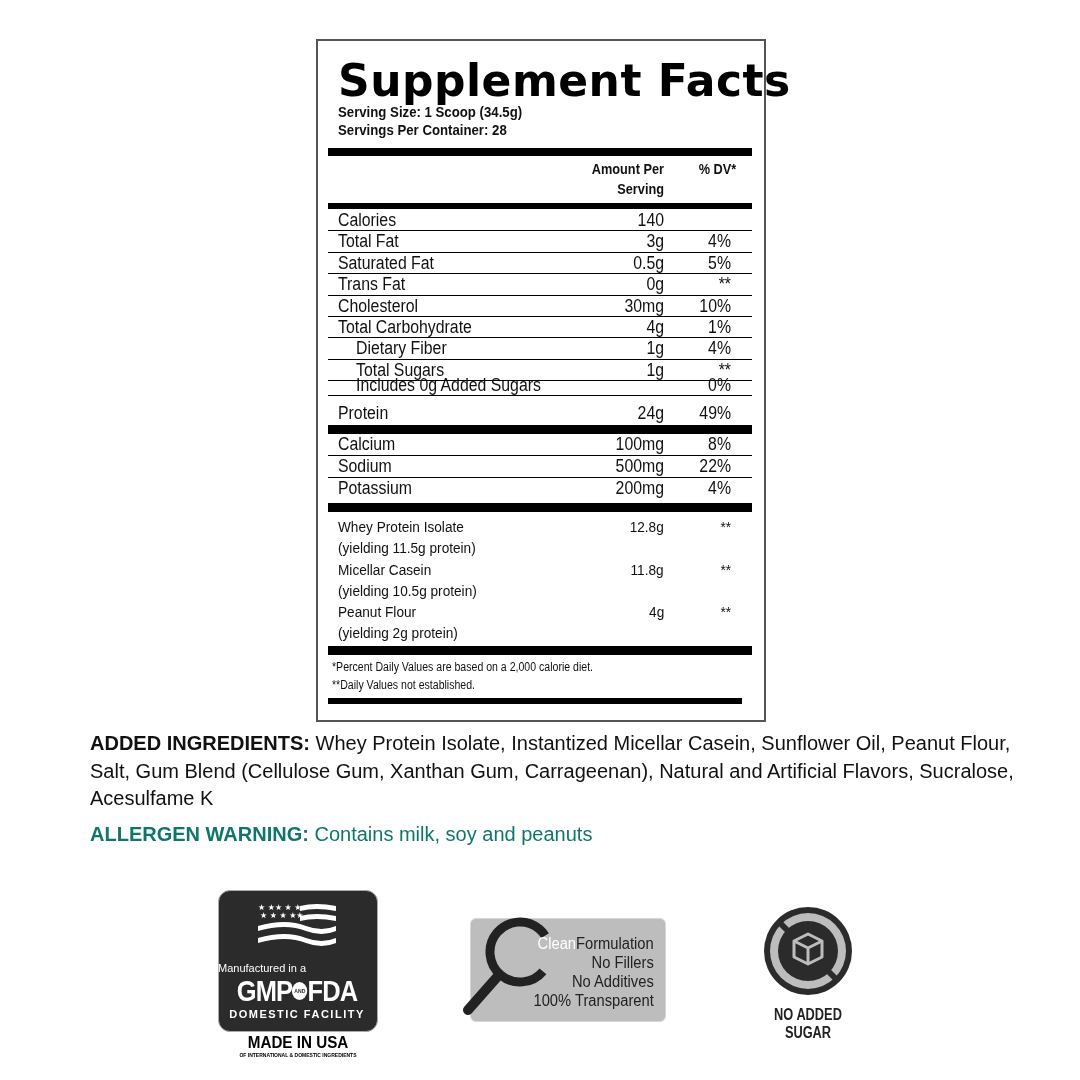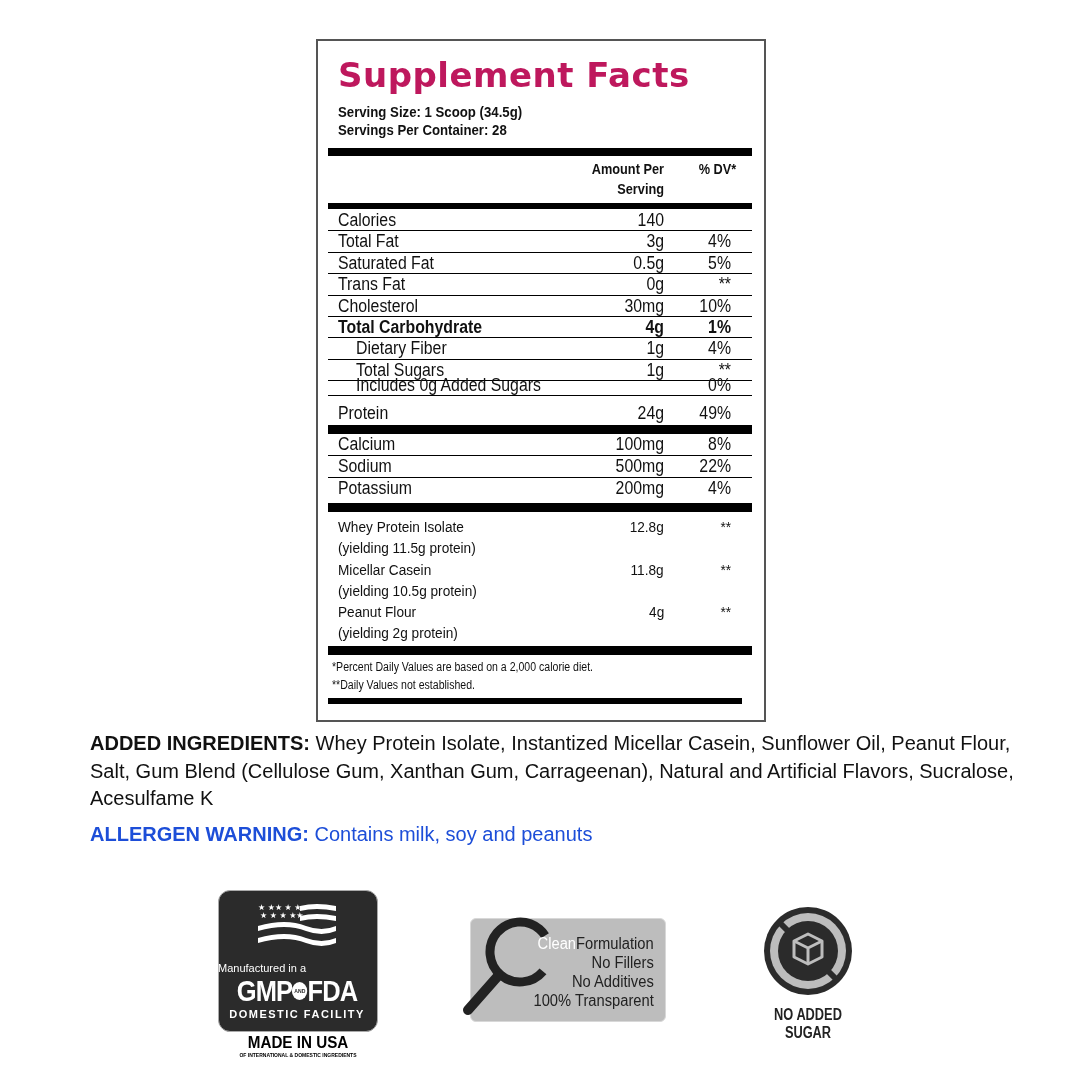--- a/index.html
+++ b/index.html
@@ -1,33 +1,33 @@
 <!DOCTYPE html>
 <html><head>
 <meta charset="utf-8">
 <style>
   html,body{margin:0;padding:0;background:#fff;}
   body{width:1080px;height:1080px;position:relative;overflow:hidden;font-family:"Liberation Sans",sans-serif;color:#111;}
   .label{position:absolute;left:316px;top:39px;width:446px;height:679px;border:2px solid #555;box-sizing:content-box;background:#fff;}
-  .title{position:absolute;left:20px;top:14px;font-family:"DejaVu Sans",sans-serif;font-weight:bold;font-size:34px;letter-spacing:0.5px;color:#be185d;white-space:nowrap;transform:scaleX(1.0);}
+  .title{position:absolute;left:20px;top:14px;font-family:"DejaVu Sans",sans-serif;font-weight:bold;font-size:44px;letter-spacing:0.5px;color:#000000;white-space:nowrap;transform:scaleX(1.0);}
   .serv{position:absolute;left:20px;font-family:"Liberation Sans Narrow","Liberation Sans",sans-serif;font-weight:bold;font-size:15px;color:#111;transform-origin:left;transform:scaleX(0.88);white-space:nowrap;}
   .bar{position:absolute;left:10px;width:424px;background:#000;}
   .hdr{position:absolute;font-weight:bold;font-size:15px;text-align:right;transform-origin:right;transform:scaleX(0.85);line-height:20px;white-space:nowrap;}
   .row{position:absolute;left:10px;width:424px;height:21.4px;border-bottom:1px solid #000;box-sizing:border-box;font-size:18px;}
   .row.nob{border-bottom:none;}
   .cell{position:absolute;top:1px;white-space:nowrap;transform:scaleX(0.88);line-height:19px;}
   .cn{left:10px;transform-origin:left;}
   .cn.ind{left:28px;}
   .ca{right:88px;transform-origin:right;text-align:right;}
   .cd{right:21px;transform-origin:right;text-align:right;}
   .ing{position:absolute;left:10px;width:424px;height:43px;font-size:15.5px;}
   .foot{position:absolute;left:14px;font-size:12px;transform-origin:left;transform:scaleX(0.88);white-space:nowrap;}
   .other{position:absolute;left:90px;width:930px;font-size:20px;line-height:27.5px;color:#111;}
   .other b{font-weight:bold;}
-  .allergen{position:absolute;left:90px;top:823px;font-size:20px;color:#1d4ed8;}
+  .allergen{position:absolute;left:90px;top:823px;font-size:20px;color:#0f766e;}
   .badge{position:absolute;}
 </style>
 </head>
 <body>
 
 <div class="label">
   <div class="title">Supplement Facts</div>
   <div class="serv" style="top:62px;">Serving Size: 1 Scoop (34.5g)</div>
   <div class="serv" style="top:80px;">Servings Per Container: 28</div>
 
@@ -60,21 +60,21 @@
       <div class="row" style="top: 233.2px; height: 21.4px;">
         <span class="cell cn">Trans Fat</span>
         <span class="cell ca">0g</span>
         <span class="cell cd">**</span>
       </div>
       <div class="row" style="top: 254.6px; height: 21.4px;">
         <span class="cell cn">Cholesterol</span>
         <span class="cell ca">30mg</span>
         <span class="cell cd">10%</span>
       </div>
-      <div class="row" style="top: 276px; height: 21.4px; font-weight: bold;">
+      <div class="row" style="top: 276px; height: 21.4px;">
         <span class="cell cn">Total Carbohydrate</span>
         <span class="cell ca">4g</span>
         <span class="cell cd">1%</span>
       </div>
       <div class="row" style="top: 297.4px; height: 21.4px;">
         <span class="cell cn ind">Dietary Fiber</span>
         <span class="cell ca">1g</span>
         <span class="cell cd">4%</span>
       </div>
       <div class="row" style="top: 318.8px; height: 21.4px; text-decoration: underline;">

